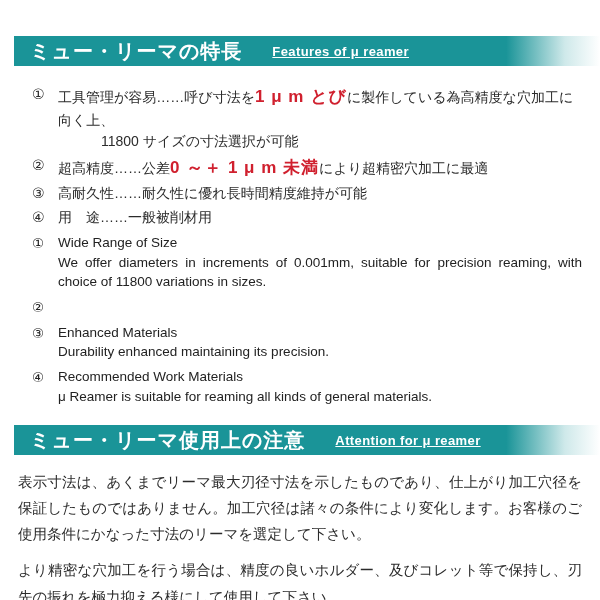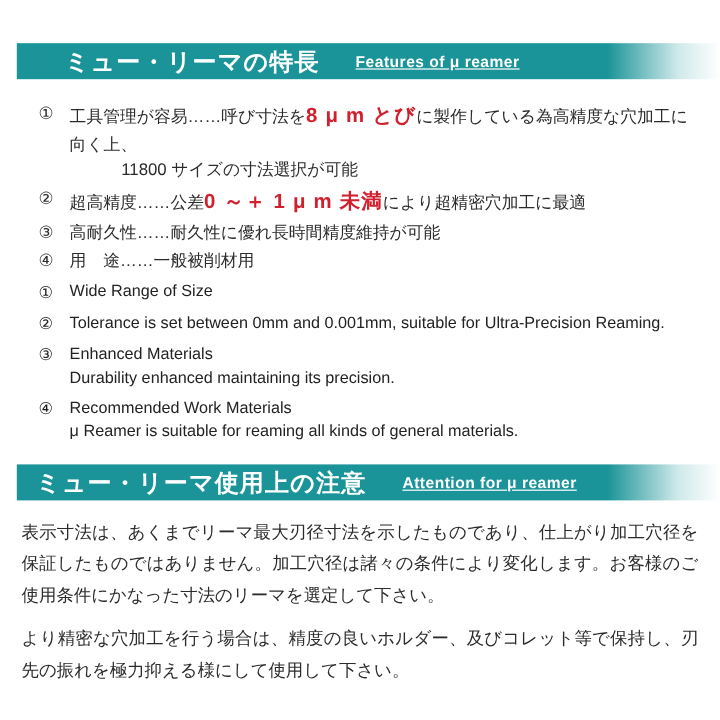--- a/index.html
+++ b/index.html
@@ -16,21 +16,21 @@
     display:flex; align-items:center;
   }
   .bar-title {
     margin:0 0 0 16px; font-size:20px; font-weight:bold; color:#fff;
     letter-spacing:1px; white-space:nowrap;
   }
   .bar-sub {
     margin-left:30px; font-size:13px; font-weight:bold; color:#fff;
     letter-spacing:0.4px; white-space:nowrap;text-decoration:underline;
   }
-  .bar-first { margin-top:36px;padding-left:24px; }
+  .bar-first { margin-top:36px; }
 
   
   .jp-list { list-style:none; margin:18px 18px 0; padding:0; font-size:14px; line-height:1.5; }
   .jp-list li { display:flex; margin-bottom:3px; }
   .jp-num { flex:0 0 26px; margin-left:14px; }
   .jp-txt { flex:1; }
   .jp-cont { margin-left:43px; }
   .red-em { color:var(--red); font-weight:bold; font-size:17px; letter-spacing:1px; }
 
   
@@ -55,21 +55,21 @@
   <section>
     <header class="bar bar-first">
       <h1 class="bar-title">ミュー・リーマの特長</h1>
       <span class="bar-sub">Features of μ reamer</span>
     </header>
 
     <ul class="jp-list">
       <li>
         <span class="jp-num">①</span>
         <div class="jp-txt">
-          <span>工具管理が容易……呼び寸法を</span><span class="red-em">8 μ m とび</span><span>に製作している為高精度な穴加工に向く上、</span>
+          <span>工具管理が容易……呼び寸法を</span><span class="red-em">1 μ m とび</span><span>に製作している為高精度な穴加工に向く上、</span>
           <div class="jp-cont">11800 サイズの寸法選択が可能</div>
         </div>
       </li>
       <li>
         <span class="jp-num">②</span>
         <div class="jp-txt">
           <span>超高精度……公差</span><span class="red-em">0 ～＋ 1 μ m 未満</span><span>により超精密穴加工に最適</span>
         </div>
       </li>
       <li>
@@ -80,26 +80,26 @@
         <span class="jp-num">④</span>
         <div class="jp-txt">用　途……一般被削材用</div>
       </li>
     </ul>
 
     <ul class="en-list">
       <li>
         <span class="en-num">①</span>
         <div class="en-txt">
           <div class="en-title">Wide Range of Size</div>
+          <div class="en-body">We offer diameters in increments of 0.001mm, suitable for precision reaming, with choice of 11800 variations in sizes.</div>
         </div>
       </li>
       <li>
         <span class="en-num">②</span>
         <div class="en-txt">
-          <div class="en-body">Tolerance is set between 0mm and 0.001mm, suitable for Ultra-Precision Reaming.</div>
         </div>
       </li>
       <li>
         <span class="en-num">③</span>
         <div class="en-txt">
           <div class="en-title">Enhanced Materials</div>
           <div class="en-body">Durability enhanced maintaining its precision.</div>
         </div>
       </li>
       <li>

